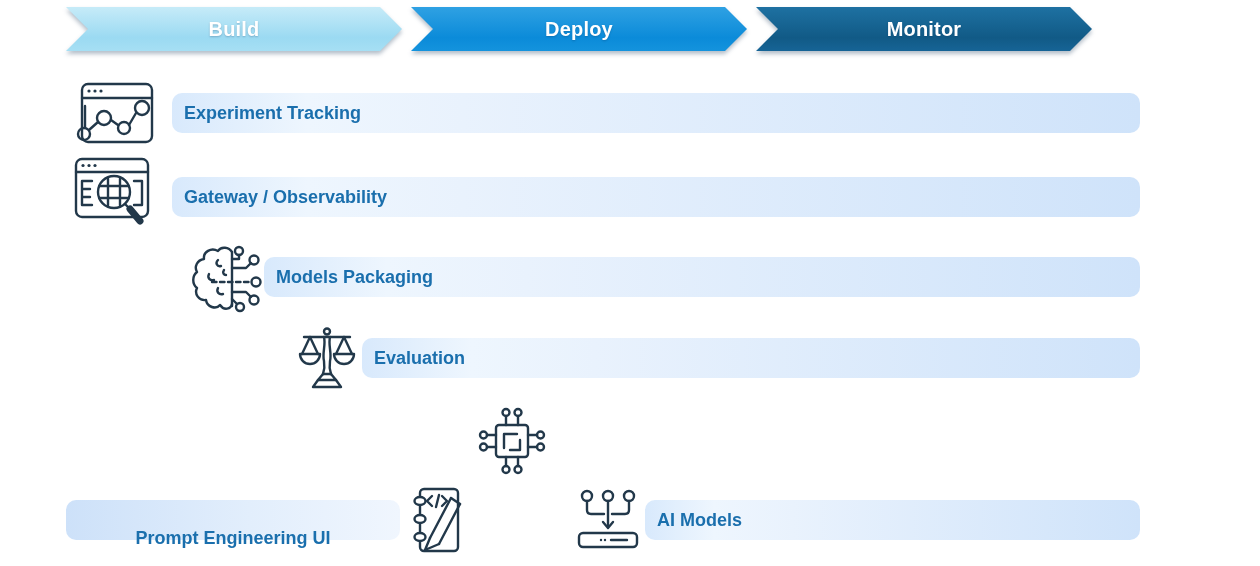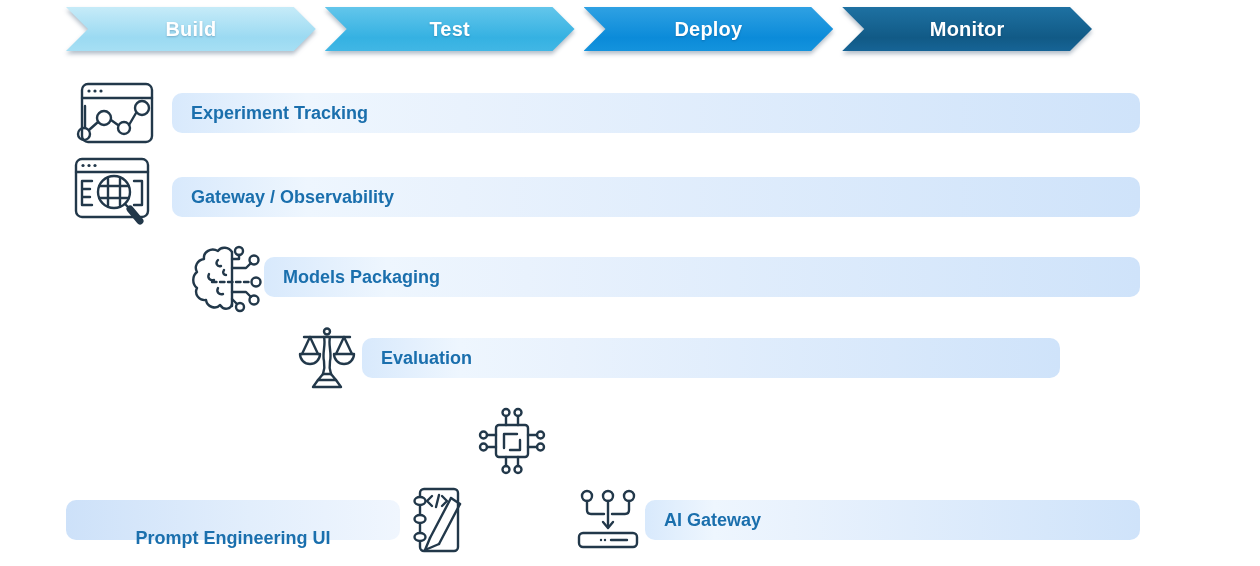--- a/index.html
+++ b/index.html
@@ -20,46 +20,41 @@
   .stage.test   {background:linear-gradient(180deg,#63c6eb 0%,#35b1e2 70%,#41b7e5 100%);}
   .stage.deploy {background:linear-gradient(180deg,#2fa1e3 0%,#0b8bd9 70%,#1493dd 100%);}
   .stage.monitor{background:linear-gradient(180deg,#1e71a2 0%,#115a86 70%,#166496 100%);}
   
   .bar{
     position:absolute;height:40px;border-radius:10px;
     background:linear-gradient(90deg,#d8e9fc 0%,#eef6fe 14%,#e9f2fd 30%,#cfe3fa 100%);
     display:flex;align-items:center;
   }
   .bar .bar-label{
-    color:#1a6fad;font-weight:bold;font-size:18px;padding-left:19px;white-space:nowrap;
+    color:#1a6fad;font-weight:bold;font-size:18px;padding-left:12px;white-space:nowrap;
   }
   .bar.standalone{
     background:linear-gradient(90deg,#cde1f9 0%,#e2eefc 55%,#f0f6fe 100%);
     justify-content:center;
   }
   .bar.standalone .bar-label{padding-left:0;margin-top:36px;}
   
   .icon{position:absolute;display:block;line-height:0;}
   .icon svg{display:block;}
   .icon svg *{vector-effect:non-scaling-stroke;}
 </style>
 </head>
 <body>
 
 <div id="canvas">
 
   <div id="stages">
     <div class="stage-wrap">
       <div class="stage build">
         <span>Build</span>
-      </div>
-    </div>
-    <div class="stage-wrap">
-      <div class="stage test">
-        <span>Test</span>
       </div>
     </div>
     <div class="stage-wrap">
       <div class="stage deploy">
         <span>Deploy</span>
       </div>
     </div>
     <div class="stage-wrap">
       <div class="stage monitor">
         <span>Monitor</span>
@@ -139,21 +134,21 @@
       <path d="M6 27 A10 10 0 0 0 26 27 Z"></path>
       <path d="M50 10 L42 27 M50 10 L58 27"></path>
       <path d="M40 27 A10 10 0 0 0 60 27 Z"></path>
       <path d="M30 10 C32 18 28 26 30 34 C31 40 30 44 29 47"></path>
       <path d="M36 10 C34 18 38 26 36 34 C35 40 36 44 37 47"></path>
       <path d="M29 47 H37"></path>
       <path d="M29 47 L24 53 M37 47 L42 53 M24 53 H42"></path>
       <path d="M24 53 L19 60 M42 53 L47 60 M19 60 H47"></path>
     </svg>
   </span>
-  <div class="bar" style="left:362px;top:338px;width:698px">
+  <div class="bar" style="left:362px;top:338px;width:778px">
     <span class="bar-label">Evaluation</span>
   </div>
 
   <span class="icon" style="left:475px;top:406px">
     <svg width="74" height="70" viewBox="0 0 74 70" fill="none" stroke="#22384a" stroke-width="2.4" stroke-linecap="round" stroke-linejoin="round">
       <rect x="21" y="19" width="32" height="32" rx="3"></rect>
       <path d="M29 42 L29 28 L42 28"></path>
       <path d="M35 44 L45 44 L45 34"></path>
       <path d="M31 19 V10"></path>
         <circle cx="31" cy="6.5" r="3.5"></circle>
@@ -183,21 +178,21 @@
       <path d="M55 14 V23 Q55 27 51 27 H38"></path>
       <path d="M34 14 V40"></path>
       <path d="M29 35 L34 41 L39 35"></path>
       <rect x="5" y="46" width="58" height="14" rx="4"></rect>
       <circle cx="27" cy="53" r="1.2" fill="#22384a" stroke="none"></circle>
       <circle cx="31" cy="53" r="1.2" fill="#22384a" stroke="none"></circle>
       <path d="M37 53 H53"></path>
     </svg>
   </span>
   <div class="bar" style="left:645px;top:500px;width:495px">
-    <span class="bar-label">AI Gateway</span>
+    <span class="bar-label">AI Models</span>
   </div>
 
   <div class="bar standalone" style="left:66px;top:500px;width:334px">
     <span class="bar-label">Prompt Engineering UI</span>
   </div>
   <span class="icon" style="left:404px;top:485px">
     <svg width="64" height="72" viewBox="0 0 64 72" fill="none" stroke="#22384a" stroke-width="2.4" stroke-linecap="round" stroke-linejoin="round">
       <rect x="16" y="4" width="38" height="62" rx="4"></rect>
       <ellipse cx="16" cy="16" rx="5.5" ry="4" fill="#ffffff"></ellipse>
       <ellipse cx="16" cy="34" rx="5.5" ry="4" fill="#ffffff"></ellipse>

